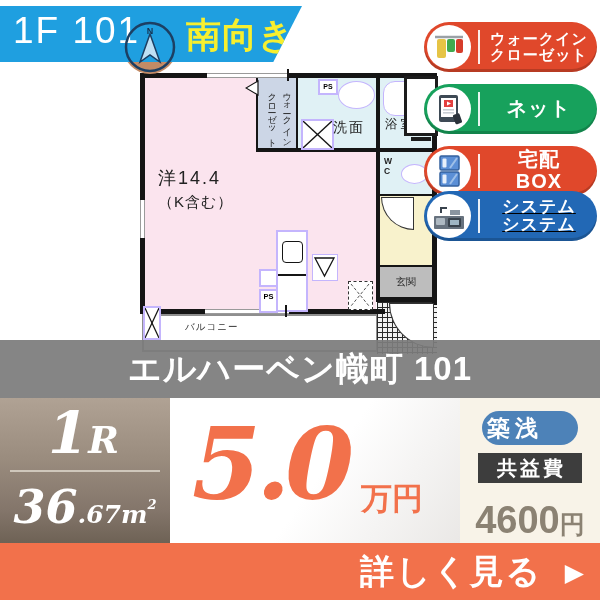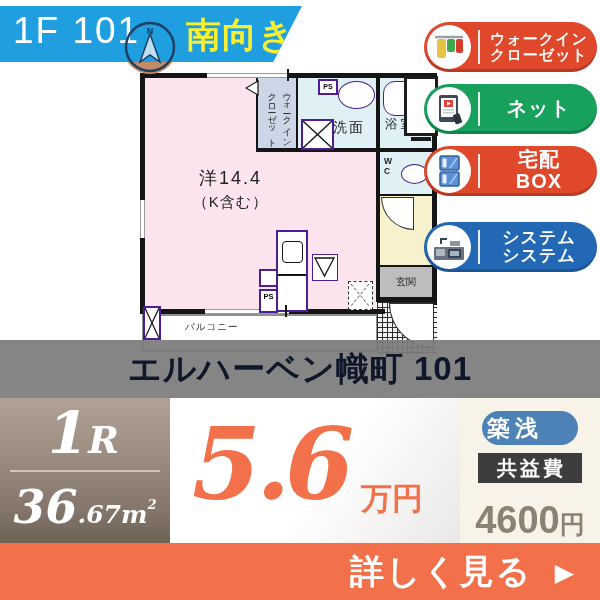--- a/index.html
+++ b/index.html
@@ -10,21 +10,21 @@
   
   .wall{position:absolute;background:#151515;z-index:2;}
   .room{position:absolute;z-index:1;}
   .pink{background:#fbe4ee;}
   .blue{background:#e0f1f5;}
   .wicbg{background:#ccd6e6;}
   .corr{background:#f8f2cc;}
   .genk{background:#bdbdbd;}
   .opening{position:absolute;background:#fff;border-top:1.5px solid #9a9a9a;border-bottom:1.5px solid #9a9a9a;box-sizing:border-box;z-index:3;}
   .tick{position:absolute;background:#151515;z-index:4;}
-  .fix{position:absolute;background:#fff;border:2px solid #4c1d95;box-sizing:border-box;z-index:3;}
+  .fix{position:absolute;background:#fff;border:2px solid #c4b5fd;box-sizing:border-box;z-index:3;}
   .fan{position:absolute;background:#fff;border:1px solid #333;border-radius:0 0 0 100%;box-sizing:border-box;z-index:3;}
   .ptext{position:absolute;color:#222;z-index:4;}
   .vtext{writing-mode:vertical-rl;text-orientation:upright;}
   .porch{position:absolute;z-index:2;background:#f2f2f2;
     background-image:repeating-linear-gradient(#2a2a2a 0 1px,transparent 1px 5px),
                      repeating-linear-gradient(90deg,#2a2a2a 0 1px,transparent 1px 5px);}
   .balcony{position:absolute;border:2px solid #8f8f8f;background:#fff;box-sizing:border-box;z-index:1;}
 
   
   .banner{position:absolute;left:0;top:6px;width:302px;height:56px;background:#1f9fe0;z-index:6;
@@ -43,21 +43,21 @@
   .badge .lbl{flex:1;color:#fff;font-weight:bold;text-align:center;line-height:1.08;letter-spacing:1px;padding-right:6px;}
   .badge.red{background:#e0482b;}
   .badge.green{background:#17a15c;}
   .badge.blue2{background:#2268b5;}
   .tvillus{position:absolute;left:404px;top:76px;width:34px;height:60px;background:#fff;border:3px solid #1c1c1c;box-sizing:border-box;z-index:5;}
   .tvillus .base{position:absolute;left:4px;bottom:-8px;width:20px;height:4px;background:#1c1c1c;}
 
   
   .band{position:absolute;left:0;top:340px;width:600px;height:58px;background:rgba(124,124,124,.93);z-index:8;
     display:flex;align-items:center;justify-content:center;}
-  .band .t{font-size:33px;font-weight:bold;color:#0f172a;letter-spacing:1px;}
+  .band .t{font-size:33px;font-weight:bold;color:#ffffff;letter-spacing:1px;}
 
   
   .leftpanel{position:absolute;left:0;top:398px;width:170px;height:145px;z-index:3;
     background:linear-gradient(180deg,#b0a294 0%,#9a8c7e 42%,#83756a 78%,#6e6255 100%);}
   .serifit{font-family:"DejaVu Serif","Liberation Serif",serif;font-style:italic;font-weight:bold;color:#fff;}
   .lay{position:absolute;left:0;top:0;width:167px;height:70px;text-align:center;line-height:70px;}
   .lay .big{font-size:58px;}
   .lay .small{font-size:37px;}
   .lp-div{position:absolute;left:10px;top:72px;width:150px;height:2px;background:#d9d2c7;opacity:.85;}
   .area{position:absolute;left:0;top:76px;width:170px;height:64px;text-align:center;line-height:62px;white-space:nowrap;}
@@ -75,21 +75,21 @@
   .rightcol{position:absolute;left:460px;top:398px;width:140px;height:145px;background:#f8f3e8;z-index:3;}
   .agepill{margin:13px auto 0;width:96px;height:34px;border-radius:17px;background:#4d82b8;color:#fff;
     font-size:23px;font-weight:bold;text-align:left;line-height:34px;letter-spacing:5px;text-indent:5px;}
   .feelabel{margin:8px auto 0;width:104px;height:30px;background:#3d3d3d;color:#fff;
     font-size:20px;font-weight:bold;text-align:center;line-height:30px;letter-spacing:3px;text-indent:3px;}
   .feeval{margin-top:16px;text-align:center;color:#8b8273;font-weight:bold;white-space:nowrap;}
   .feeval .v{font-size:38px;}
   .feeval .u{font-size:25px;}
 
   .ctabar{position:absolute;left:0;top:543px;width:600px;height:57px;background:#f2714b;z-index:9;
-    text-align:right;line-height:57px;padding-right:26px;box-sizing:border-box;color:#fff;cursor:pointer;}
+    text-align:right;line-height:57px;padding-right:16px;box-sizing:border-box;color:#fff;cursor:pointer;}
   .ctabar .l{font-size:34px;font-weight:bold;letter-spacing:2px;}
   .ctabar .ar{font-size:25px;margin-left:18px;vertical-align:2px;}
 </style>
 </head>
 <body>
 
 <div class="card">
 
   <div class="abs" style="left:0;top:0;width:600px;height:400px;">
 
@@ -153,21 +153,21 @@
           <line x1="0" y1="0" x2="14" y2="30" stroke="#151515" stroke-width="1.2"></line>
           <line x1="14" y1="0" x2="0" y2="30" stroke="#151515" stroke-width="1.2"></line>
         </svg>
     </div>
     <svg class="abs" style="left:245px;top:80px;z-index:4;" width="14" height="16">
         <polygon points="13,1 13,15 1,8" fill="#fff" stroke="#151515" stroke-width="1.2"></polygon>
       </svg>
     <div class="fan" style="left:389px;top:303px;width:45px;height:45px;"></div>
     <div class="fan" style="left:381px;top:197px;width:33px;height:33px;"></div>
 
-    <div class="ptext" style="left:158px;top:166px;width:145px;text-align:center;">
+    <div class="ptext" style="left:158px;top:166px;width:145px;text-align:left;">
       <div style="font-size:18px;letter-spacing:2px;">洋14.4</div>
       <div style="font-size:15px;letter-spacing:1px;margin-top:3px;">（K含む）</div>
     </div>
     <div class="ptext vtext" style="left:260px;top:84px;width:34px;height:62px;font-size:9px;letter-spacing:1px;line-height:15px;text-align:center;">
       <div>ウォークイン</div>
         <div>クローゼット</div>
     </div>
     <div class="ptext" style="left:333px;top:119px;font-size:14px;letter-spacing:2px;">洗面</div>
     <div class="ptext" style="left:385px;top:116px;font-size:12.5px;letter-spacing:3px;">浴室</div>
     <div class="ptext" style="left:384px;top:156px;width:11px;font-size:8.5px;font-weight:bold;line-height:1.2;word-break:break-all;">WC</div>
@@ -235,21 +235,21 @@
           <line x1="18" y1="30" x2="25" y2="20" stroke="#9fc0e8" stroke-width="2"></line>
         </svg>
     </div>
     <div class="sep"></div>
     <div class="lbl" style="font-size:20px;">
       <div>宅配</div>
       <div>BOX</div>
     </div>
   </div>
 
-  <div class="badge blue2" style="top:222px;">
+  <div class="badge blue2" style="top:191px;text-decoration:underline;">
     <div class="disc">
       <svg width="34" height="34">
           <path d="M9 14 v-5 h6" stroke="#39434d" stroke-width="2" fill="none"></path>
           <rect x="18" y="11" width="10" height="5" fill="#8a95a0"></rect>
           <rect x="2" y="17" width="30" height="13" rx="1" fill="#67727e"></rect>
           <rect x="4" y="19" width="9" height="7" rx="1" fill="#aeb9c2"></rect>
           <rect x="16" y="19" width="13" height="9" rx="1" fill="#39434d"></rect>
           <rect x="18" y="21" width="9" height="5" fill="#9fb6c4"></rect>
         </svg>
     </div>
@@ -269,21 +269,21 @@
     <div class="lay serifit">
       <span class="big">1</span><span class="small">R</span>
     </div>
     <div class="lp-div"></div>
     <div class="area serifit">
       <span class="a1">36</span><span class="a2">.67</span><span class="a3"><span>m</span><sup>2</sup></span>
     </div>
   </div>
 
   <div class="pricearea">
-    <div class="price-num">5.6</div>
+    <div class="price-num">5.0</div>
     <div class="price-unit">万円</div>
   </div>
 
   <div class="rightcol">
     <div class="agepill">築浅</div>
     <div class="feelabel">共益費</div>
     <div class="feeval">
       <span class="v">4600</span><span class="u">円</span>
     </div>
   </div>

